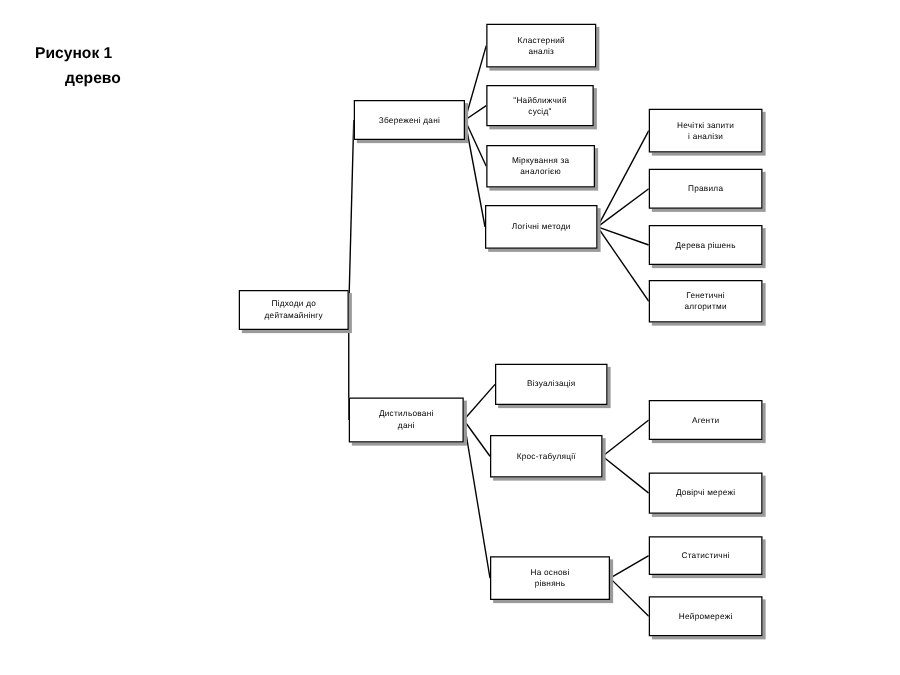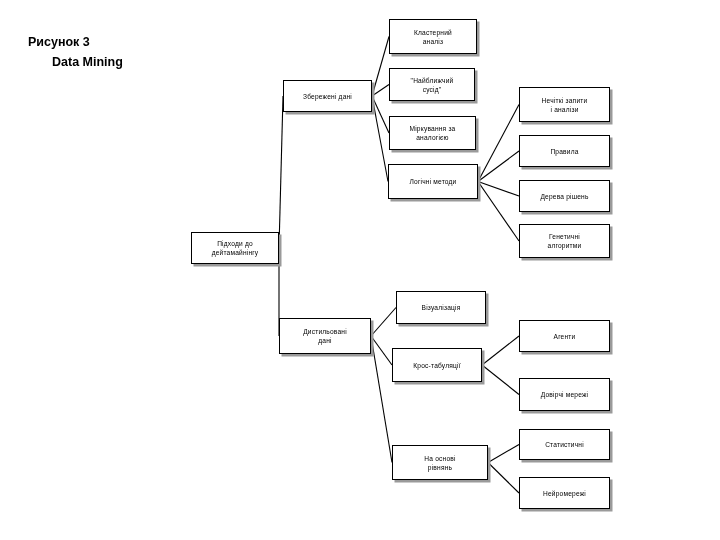--- a/index.html
+++ b/index.html
@@ -64,22 +64,22 @@
     display: block;
     width: 100%;
   }
 </style>
 </head>
 <body>
 
 <div id="canvas">
 
   <div class="title-block">
-    <div class="title-line">Рисунок 3</div>
-    <div class="title-line indent">Data Mining</div>
+    <div class="title-line">Рисунок 1</div>
+    <div class="title-line indent">дерево</div>
   </div>
 
   <svg id="lines">
       <line x1="279" y1="248" x2="283" y2="96" stroke="#000000" stroke-width="1.1"></line>
       <line x1="279" y1="248" x2="279" y2="336" stroke="#000000" stroke-width="1.1"></line>
       <line x1="372" y1="96" x2="389" y2="36.5" stroke="#000000" stroke-width="1.1"></line>
       <line x1="372" y1="96" x2="389" y2="84.5" stroke="#000000" stroke-width="1.1"></line>
       <line x1="372" y1="96" x2="389" y2="133" stroke="#000000" stroke-width="1.1"></line>
       <line x1="372" y1="96" x2="388" y2="181.5" stroke="#000000" stroke-width="1.1"></line>
       <line x1="478" y1="181.5" x2="519" y2="104.5" stroke="#000000" stroke-width="1.1"></line>

